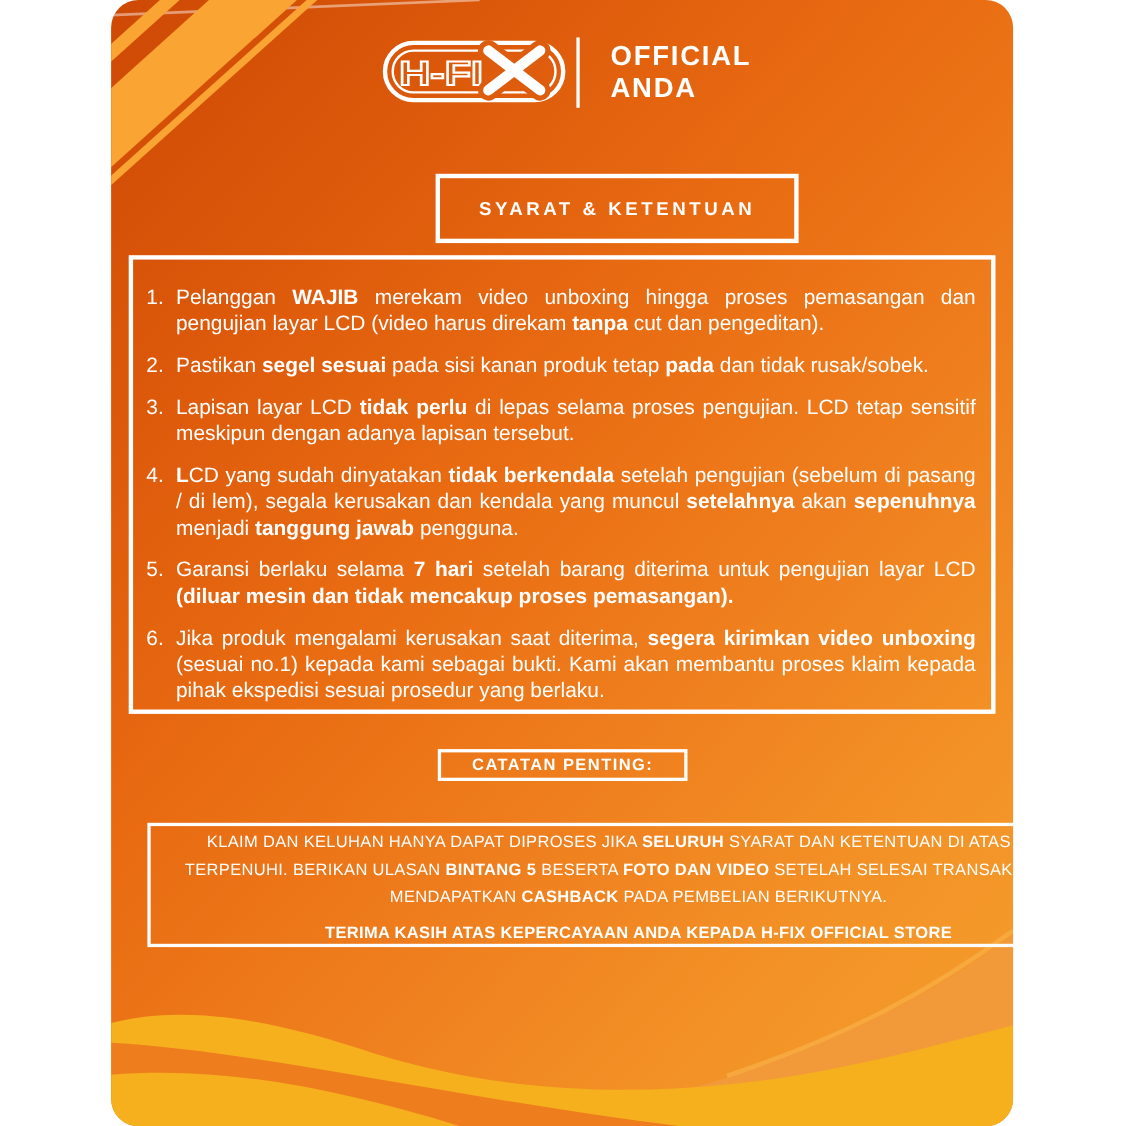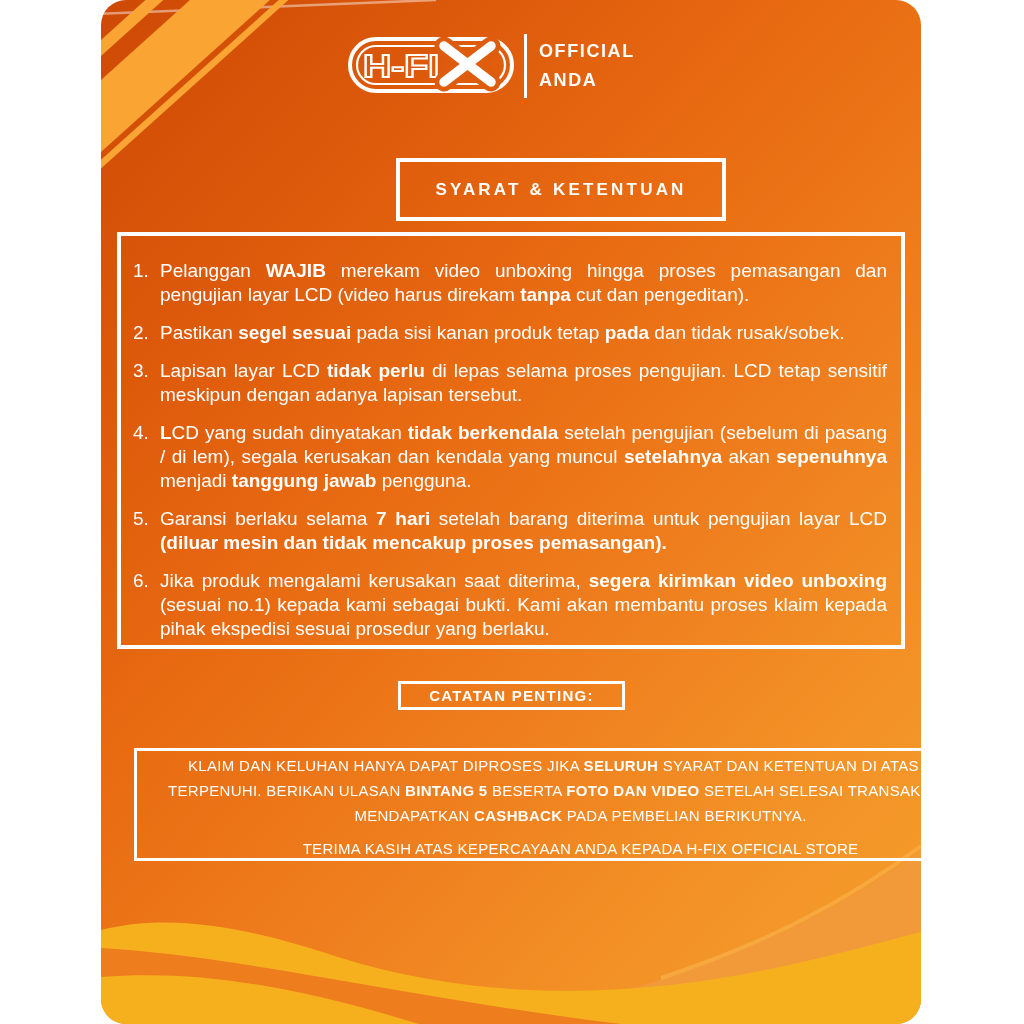--- a/index.html
+++ b/index.html
@@ -11,21 +11,21 @@
     position:absolute;left:101px;top:0;width:820px;height:1024px;overflow:hidden;
     background:linear-gradient(133deg,#ce4905 0%,#dd5a0b 22%,#e96c12 42%,#ef7f1e 62%,#f39327 82%,#f59e2c 100%);
     border-radius:25px;
   }
   .bg-art{position:absolute;left:0;top:0;width:820px;height:1024px;pointer-events:none;}
   .content{position:absolute;left:0;top:0;width:820px;height:1024px;color:#fff;}
 
   
   .brand{position:absolute;left:246px;top:34px;display:flex;align-items:center;}
   .brand-divider{width:3px;height:64px;background:#fff;margin-left:7px;}
-  .store-label{margin-left:12px;font-size:18px;font-weight:800;letter-spacing:1.6px;line-height:29px;}
+  .store-label{margin-left:28px;font-size:25px;font-weight:800;letter-spacing:1.6px;line-height:29px;}
 
   
   .title-box{
     position:absolute;left:247px;top:158px;width:330px;height:63px;border:4px solid #fff;
     display:flex;align-items:center;justify-content:center;box-sizing:border-box;
     font-size:17px;font-weight:700;letter-spacing:3.2px;margin-left:48px;
   }
   .note-title-box{
     position:absolute;left:297px;top:681px;width:227px;height:29px;border:3px solid #fff;
     display:flex;align-items:center;justify-content:center;box-sizing:border-box;
@@ -44,21 +44,21 @@
   .term-text b{font-weight:700;}
 
   
   .footer-box{
     position:absolute;left:33px;top:748px;width:893px;height:113px;border:3px solid #fff;
     box-sizing:border-box;display:flex;flex-direction:column;align-items:center;justify-content:center;
     text-align:center;padding:10px 14px;
   }
   .footer-text{font-size:15px;line-height:25px;letter-spacing:0.3px;}
   .footer-text b{font-weight:700;}
-  .footer-closing{font-size:15px;font-weight:400;letter-spacing:0.3px;margin-top:12px;}
+  .footer-closing{font-size:15px;font-weight:700;letter-spacing:0.3px;margin-top:12px;}
 </style>
 </head>
 <body>
 
 <div class="poster">
 
   <svg class="bg-art" viewBox="0 0 820 1024">
 
     <g>
       <line x1="-5" y1="14" x2="335" y2="0" stroke="rgba(255,255,255,0.45)" stroke-width="2.5"></line>

